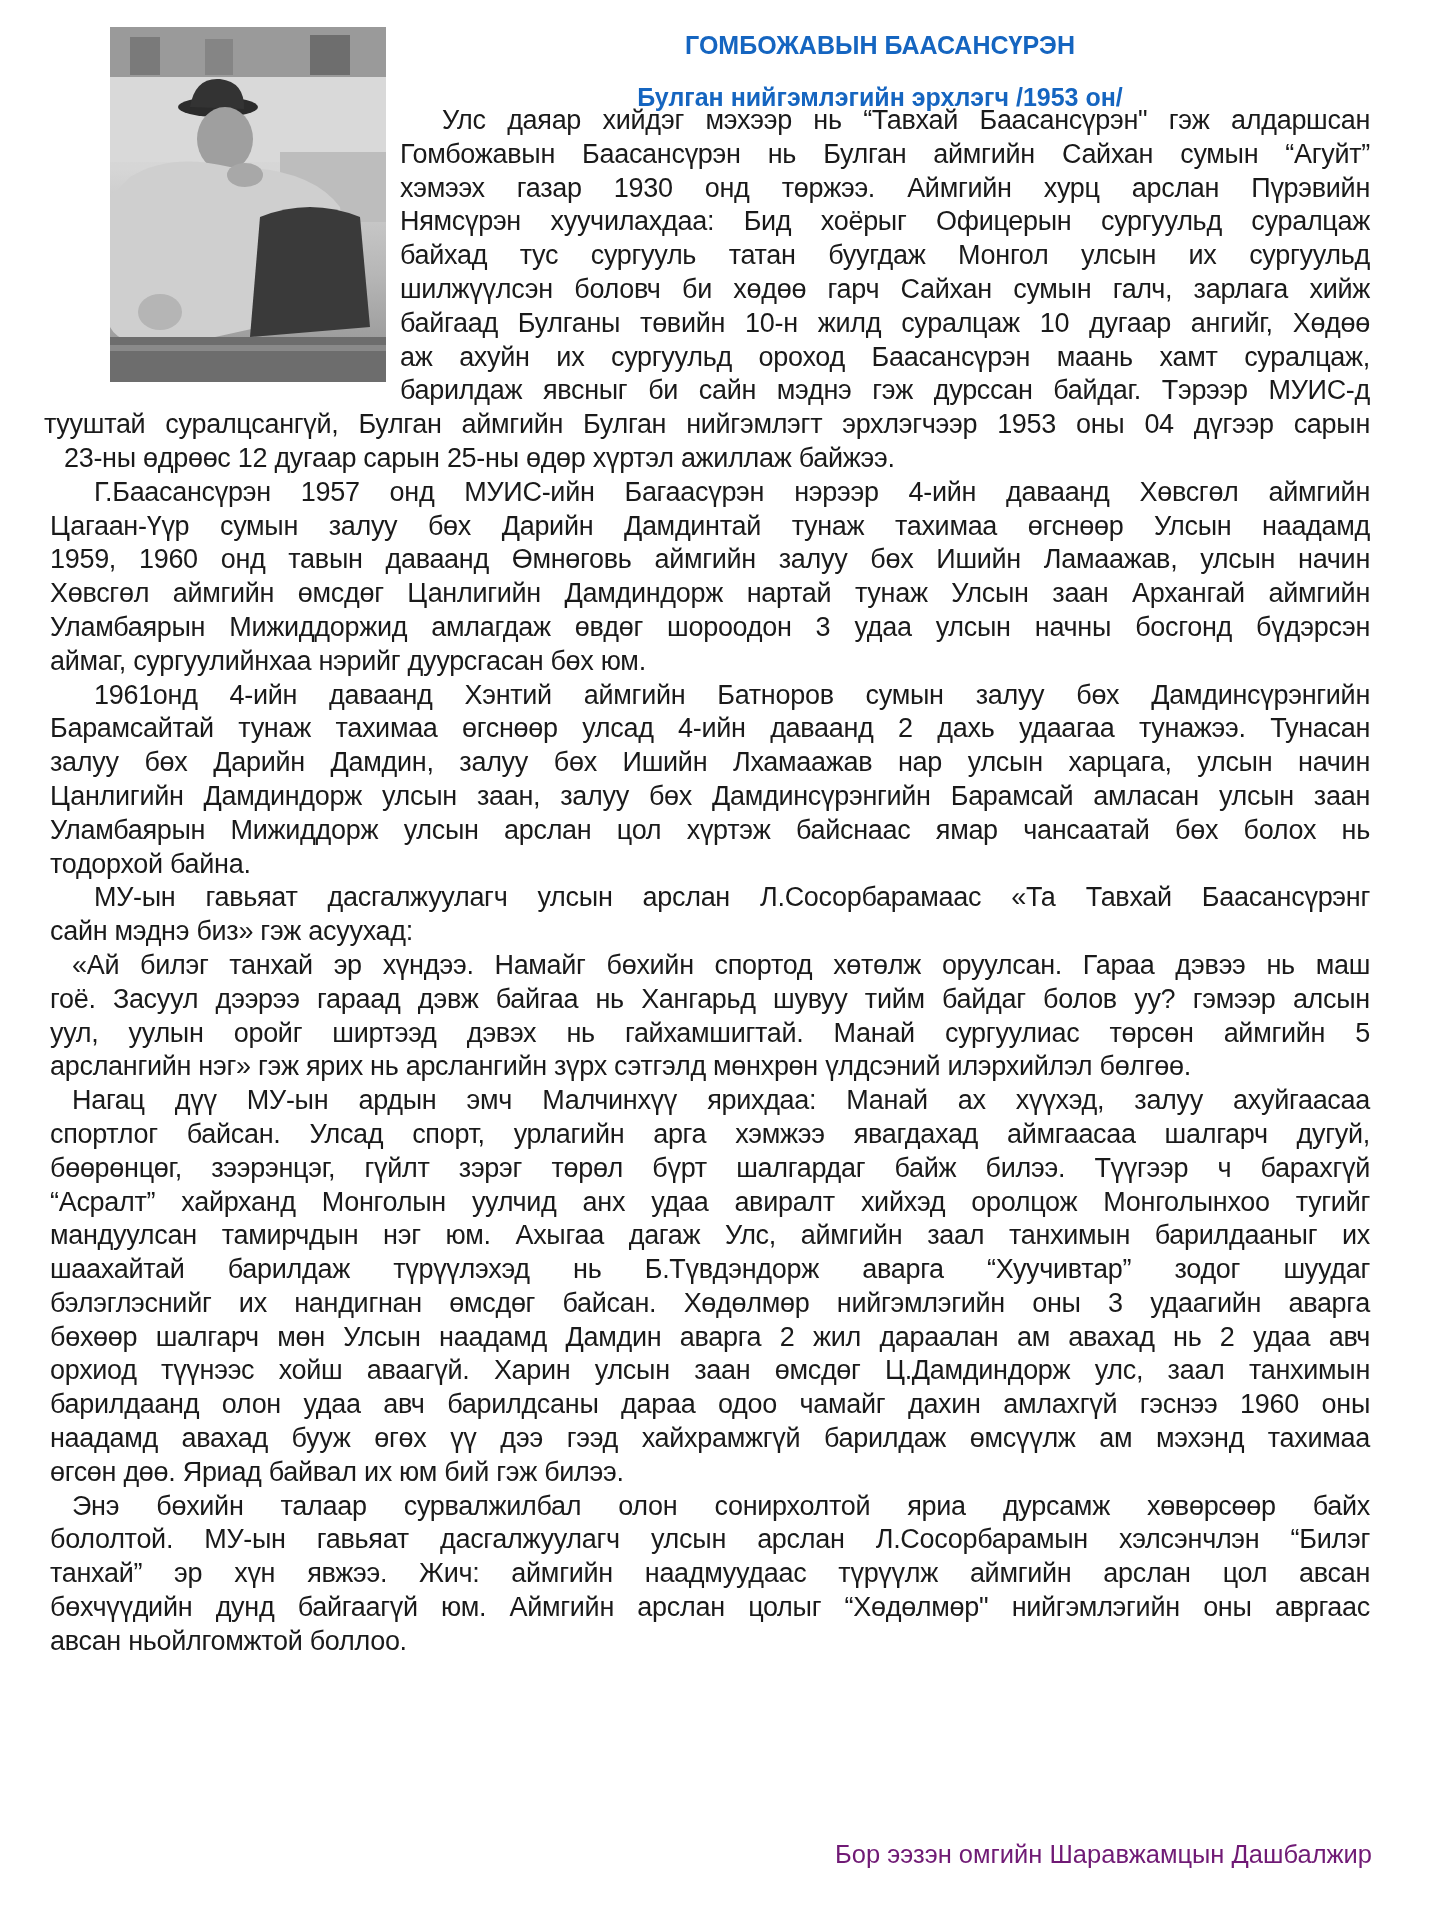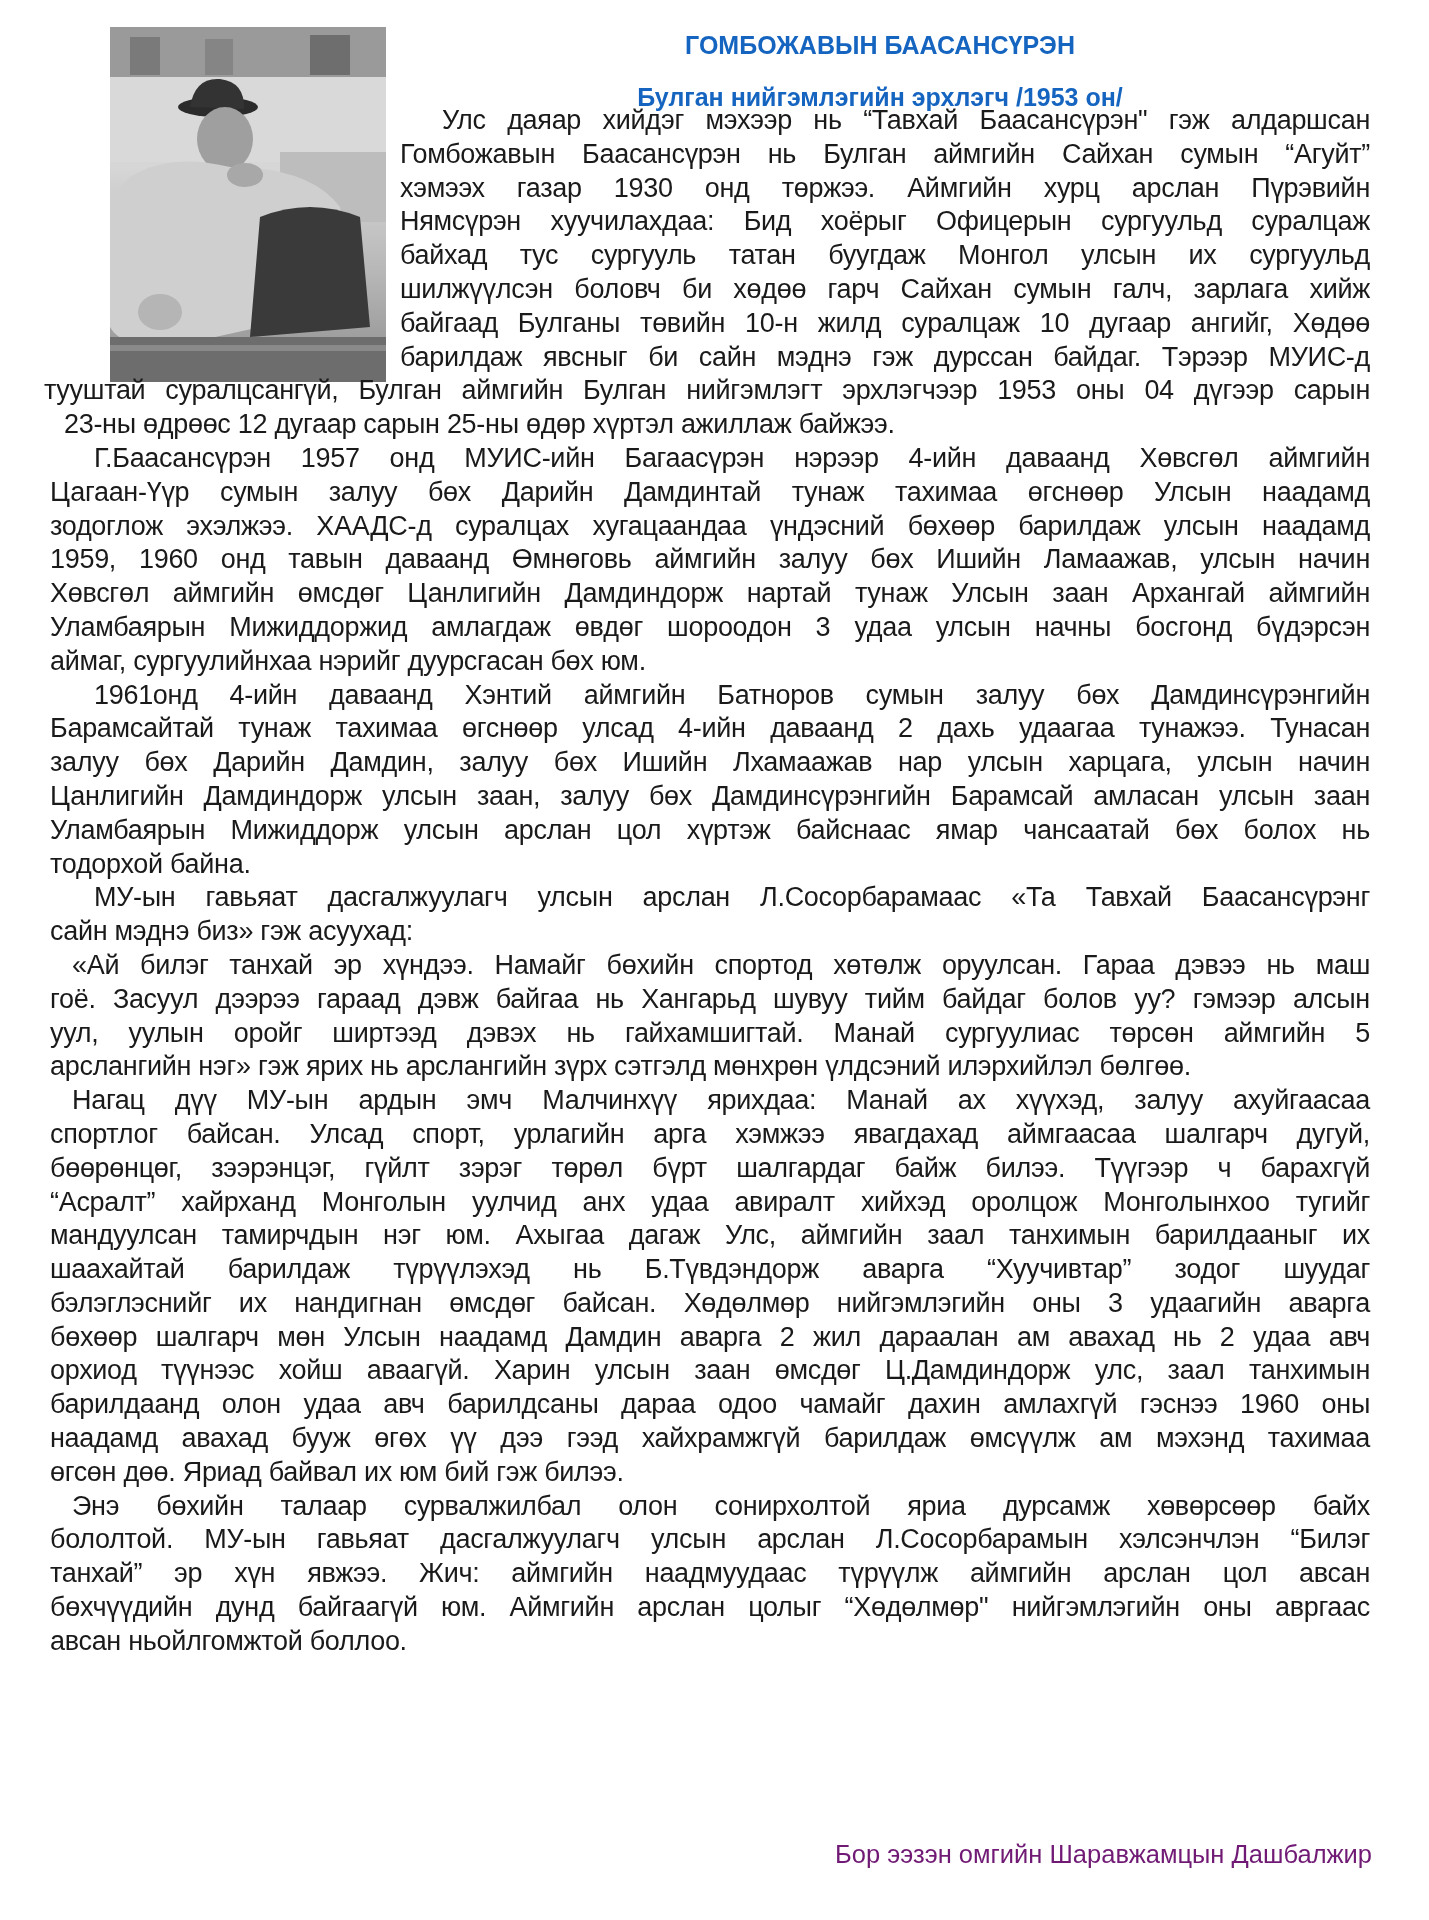--- a/index.html
+++ b/index.html
@@ -123,29 +123,29 @@
   <div class="body-text">
 
     <div>
       <span class="line wrap-line indent-first">Улс даяар хийдэг мэхээр нь “Тавхай Баасансүрэн" гэж алдаршсан</span>
       <span class="line wrap-line">Гомбожавын  Баасансүрэн нь Булган аймгийн Сайхан сумын “Агуйт”</span>
       <span class="line wrap-line">хэмээх газар 1930 онд төржээ. Аймгийн хурц арслан Пүрэвийн</span>
       <span class="line wrap-line">Нямсүрэн хуучилахдаа: Бид хоёрыг Офицерын сургуульд суралцаж</span>
       <span class="line wrap-line">байхад тус сургууль татан буугдаж Монгол улсын их сургуульд</span>
       <span class="line wrap-line">шилжүүлсэн боловч би хөдөө гарч Сайхан сумын галч, зарлага хийж</span>
       <span class="line wrap-line">байгаад Булганы төвийн 10-н жилд суралцаж 10 дугаар ангийг, Хөдөө</span>
+      <span class="line wrap-line">аж ахуйн их сургуульд ороход Баасансүрэн маань хамт суралцаж,</span>
       <span class="line wrap-line">барилдаж явсныг би сайн мэднэ гэж дурссан байдаг. Тэрээр МУИС-д</span>
       <span class="line full-line" style="margin-left:44px;width:1326px">тууштай суралцсангүй, Булган аймгийн Булган нийгэмлэгт эрхлэгчээр 1953 оны 04 дүгээр сарын</span>
       <span class="line full-line last" style="margin-left:64px;width:1326px">23-ны өдрөөс 12 дугаар сарын 25-ны өдөр хүртэл ажиллаж байжээ.</span>
     </div>
 
     <div>
       <span class="line full-line indent-para">Г.Баасансүрэн 1957 онд МУИС-ийн Багаасүрэн нэрээр 4-ийн даваанд Хөвсгөл аймгийн</span>
       <span class="line full-line">Цагаан-Үүр сумын залуу бөх Дарийн Дамдинтай тунаж тахимаа өгснөөр Улсын наадамд</span>
-      <span class="line full-line">зодоглож эхэлжээ. ХААДС-д суралцах хугацаандаа үндэсний бөхөөр барилдаж улсын наадамд</span>
       <span class="line full-line">1959, 1960 онд тавын даваанд Өмнөговь аймгийн залуу бөх Ишийн Ламаажав, улсын начин</span>
       <span class="line full-line">Хөвсгөл аймгийн өмсдөг Цанлигийн Дамдиндорж нартай тунаж Улсын заан Архангай аймгийн</span>
       <span class="line full-line">Уламбаярын Мижиддоржид амлагдаж өвдөг шороодон 3 удаа улсын начны босгонд бүдэрсэн</span>
       <span class="line full-line last">аймаг, сургуулийнхаа нэрийг дуурсгасан бөх юм.</span>
     </div>
 
     <div>
       <span class="line full-line indent-para">1961онд 4-ийн даваанд Хэнтий аймгийн Батноров сумын залуу бөх Дамдинсүрэнгийн</span>
       <span class="line full-line">Барамсайтай тунаж тахимаа өгснөөр улсад 4-ийн даваанд 2 дахь удаагаа тунажээ. Тунасан</span>
       <span class="line full-line">залуу бөх Дарийн Дамдин, залуу бөх Ишийн Лхамаажав нар улсын харцага, улсын начин</span>

